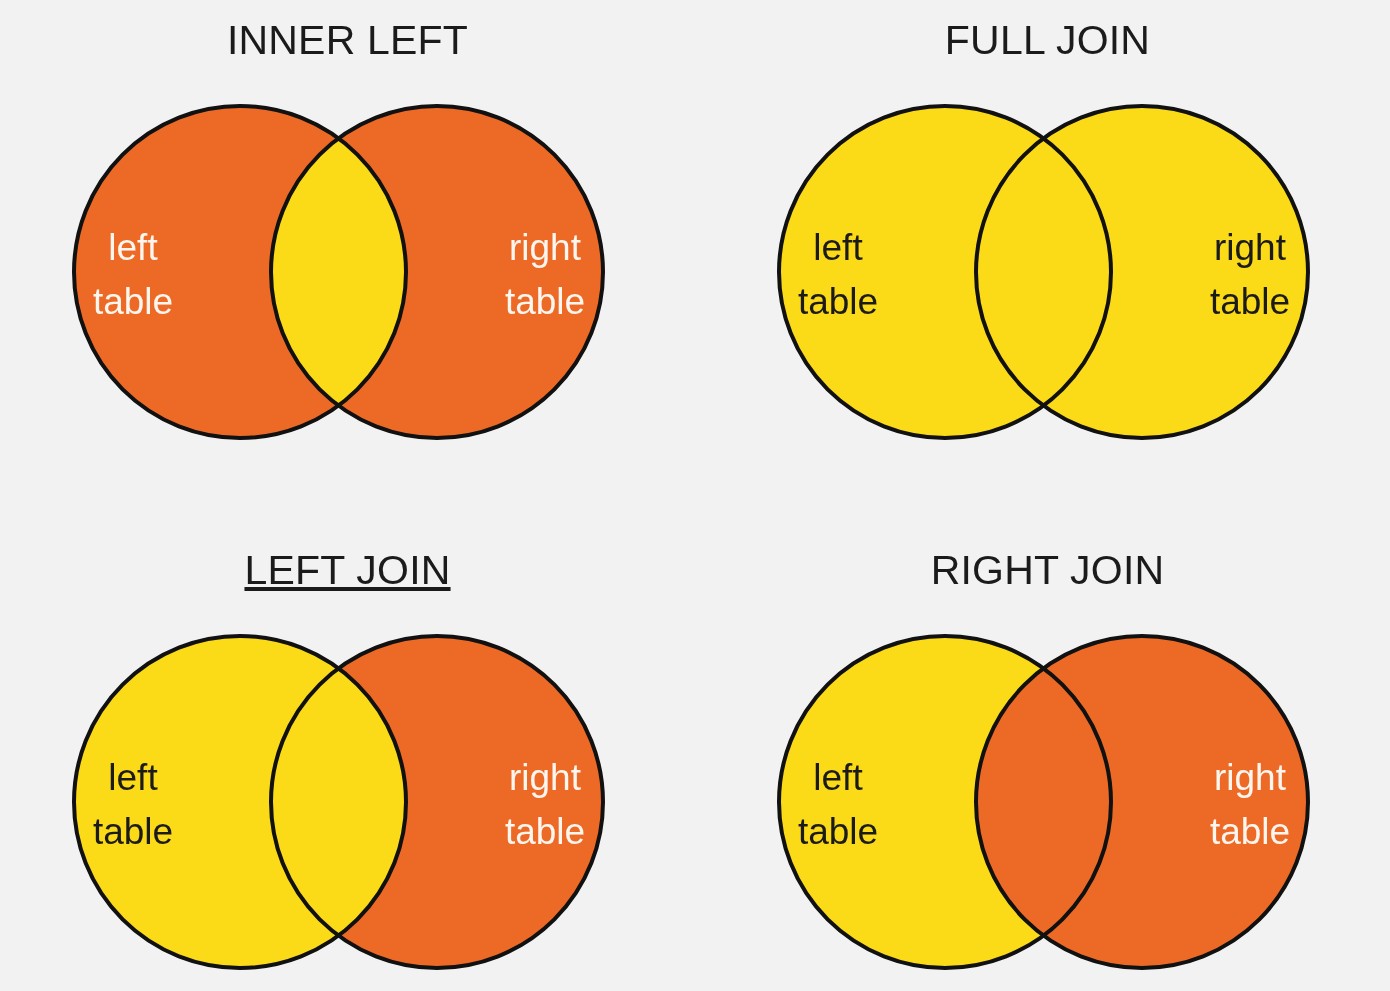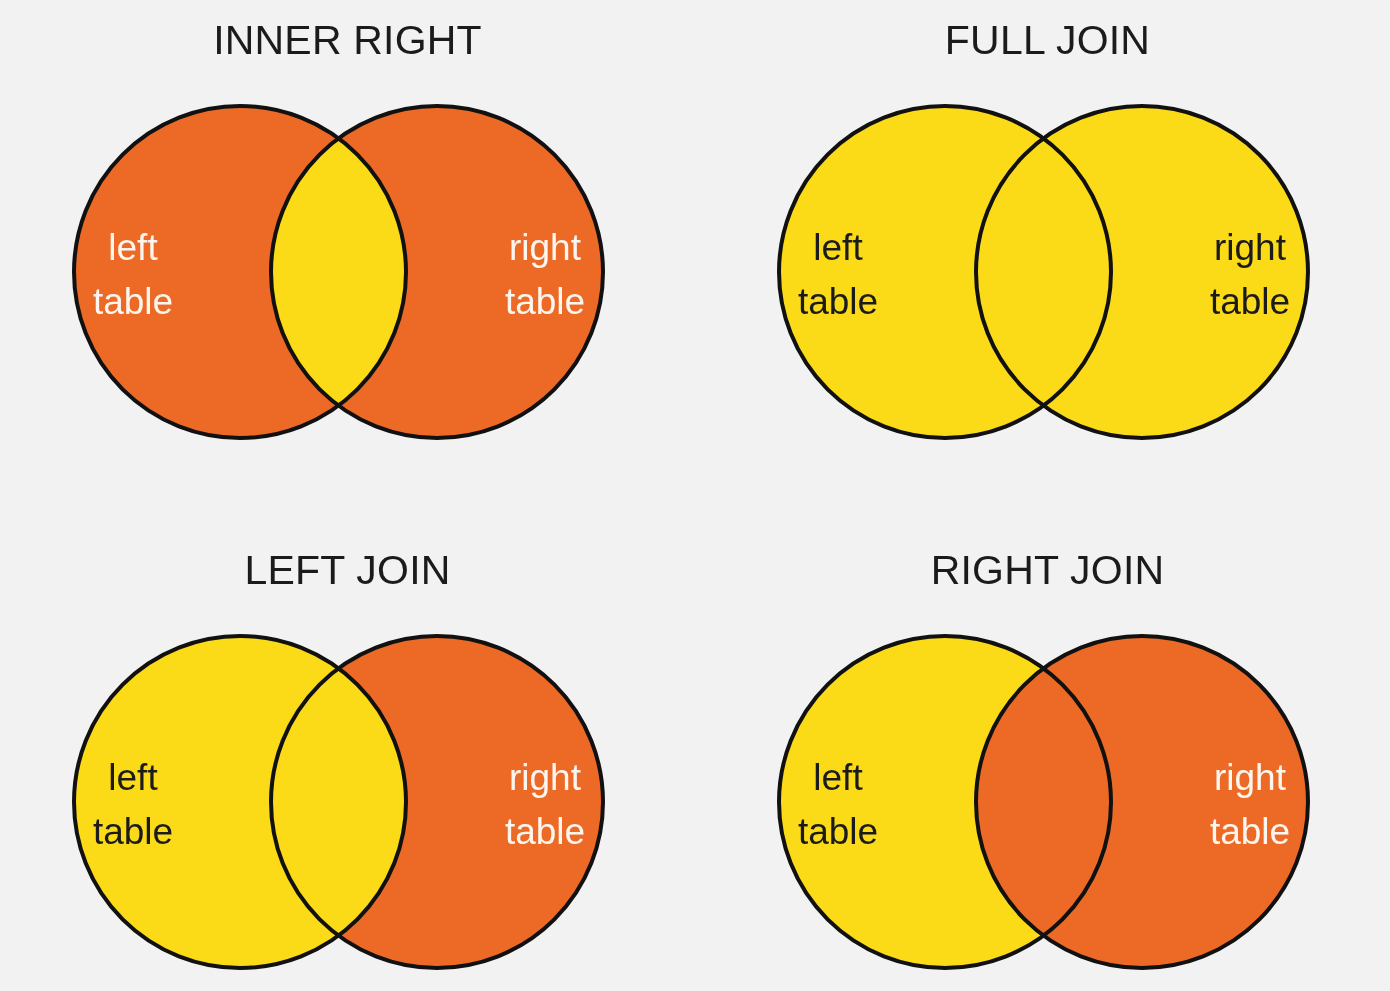--- a/index.html
+++ b/index.html
@@ -49,21 +49,21 @@
   }
   .venn-label.light { fill: #fdf6ef; }
   .venn-label.dark  { fill: #1b1b1b; }
 </style>
 </head>
 <body>
 
 <div id="board">
 
   <div class="panel" style="left:0px; top:0px;">
-    <div class="panel-title" style="top:17px;">INNER RIGHT</div>
+    <div class="panel-title" style="top:17px;">INNER LEFT</div>
     <div class="venn" style="top:100px;">
       <svg class="venn-svg" width="695" height="350" viewBox="0 0 695 350">
         <defs>
           <clipPath id="clipL0">
               <circle cx="240" cy="172" r="166"></circle>
             </clipPath>
           <clipPath id="clipR0">
               <circle cx="437" cy="172" r="166"></circle>
             </clipPath>
         </defs>
@@ -100,21 +100,21 @@
         <circle cx="442" cy="172" r="166" fill="none" stroke="#111111" stroke-width="4"></circle>
         <text class="venn-label dark" x="138" y="160" text-anchor="middle">left</text>
         <text class="venn-label dark" x="138" y="214" text-anchor="middle">table</text>
         <text class="venn-label dark" x="550" y="160" text-anchor="middle">right</text>
         <text class="venn-label dark" x="550" y="214" text-anchor="middle">table</text>
       </svg>
     </div>
   </div>
 
   <div class="panel" style="left:0px; top:530px;">
-    <div class="panel-title" style="top:17px;">LEFT JOIN</div>
+    <div class="panel-title" style="top:17px;text-decoration:underline;">LEFT JOIN</div>
     <div class="venn" style="top:100px;">
       <svg class="venn-svg" width="695" height="350" viewBox="0 0 695 350">
         <defs>
           <clipPath id="clipL2">
               <circle cx="240" cy="172" r="166"></circle>
             </clipPath>
         </defs>
         <circle cx="240" cy="172" r="166" fill="#fbda17"></circle>
         <circle cx="437" cy="172" r="166" fill="#ec6a26"></circle>
         <g clip-path="url(#clipL2)">

